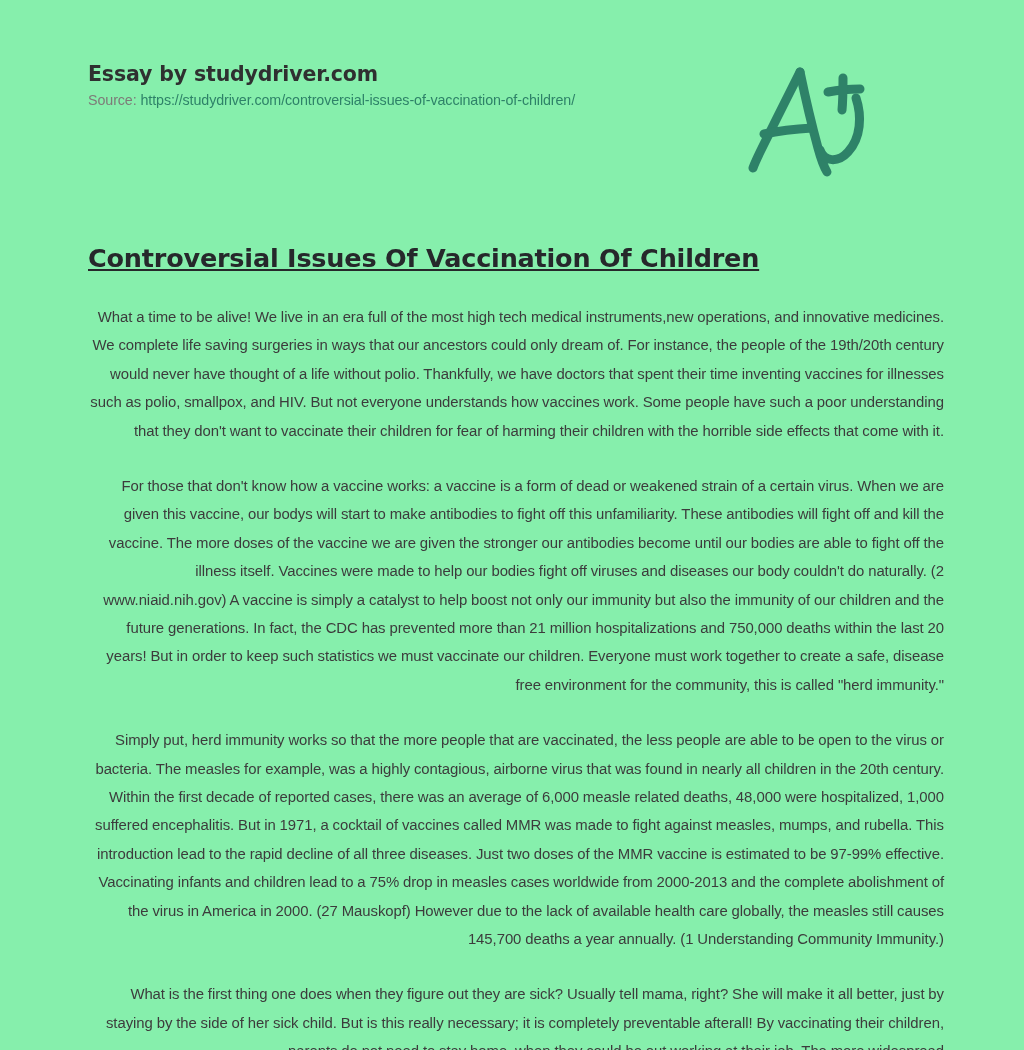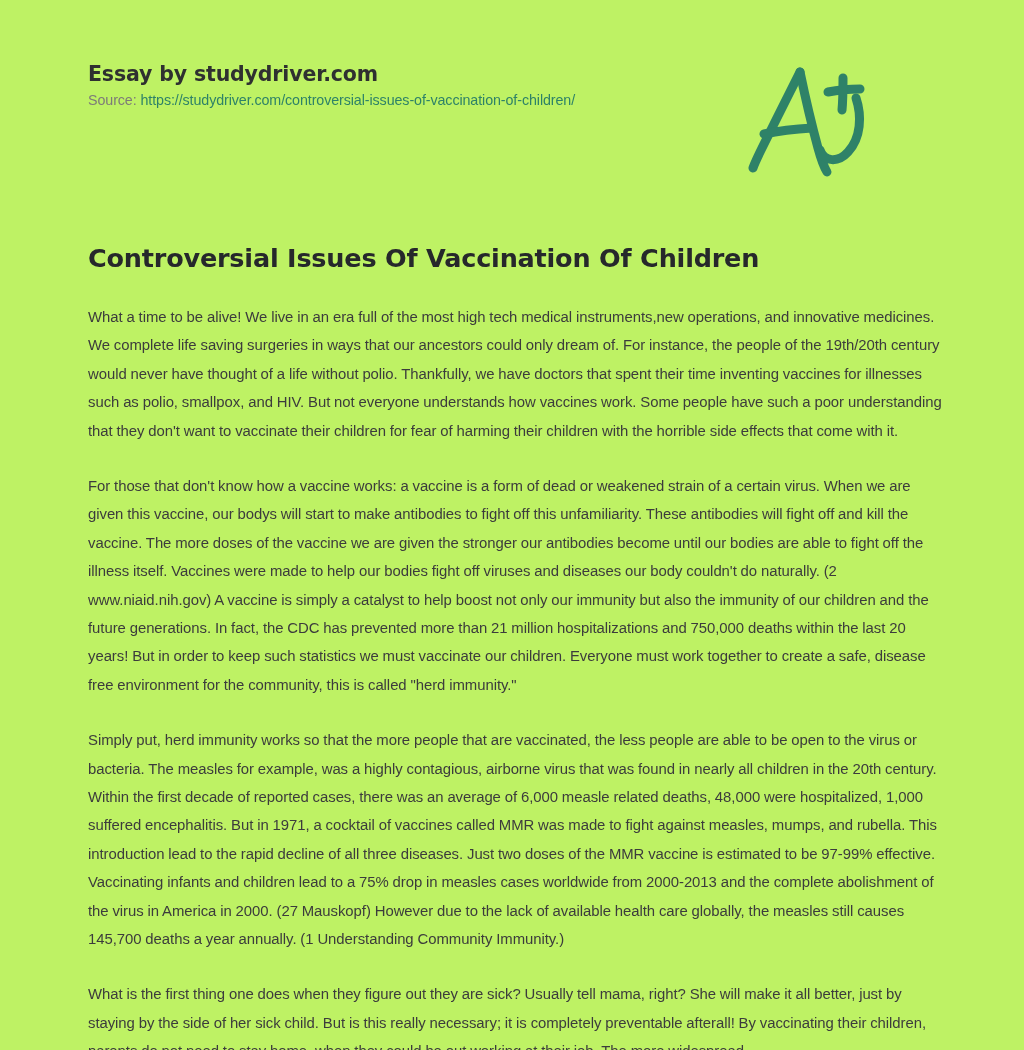--- a/index.html
+++ b/index.html
@@ -12,21 +12,21 @@
     background: #fdf9f2;
     font-family: "Liberation Sans", sans-serif;
     overflow: hidden;
     -webkit-font-smoothing: antialiased;
   }
 
   .page {
     position: relative;
     width: 1024px;
     height: 1050px;
-    background: #bef264;
+    background: #86efac;
     box-sizing: border-box;
   }
 
   
   .header {
     position: absolute;
     left: 88px;
     top: 62px;
     right: 80px;
     height: 130px;
@@ -92,33 +92,34 @@
   }
 
   .article-title {
     font-family: "DejaVu Sans", sans-serif;
     font-size: 25.5px;
     font-weight: 700;
     color: #26282b;
     letter-spacing: -0.2px;
     line-height: 1.25;
     margin: 0 0 0 0;
+    text-decoration: underline;
   }
 
   .article-body {
     margin-top: 28px;
   }
 
   .article-body p {
     font-family: "Liberation Sans", sans-serif;
     font-size: 14.9px;
     line-height: 28.4px;
     color: #3c3c3c;
     margin: 0 0 27px 0;
-    text-align: left;
+    text-align: right;
     letter-spacing: -0.05px;
     word-spacing: -0.2px;
   }
 
   .article-body p:last-child {
     margin-bottom: 0;
   }
 </style>
 </head>
 <body>

